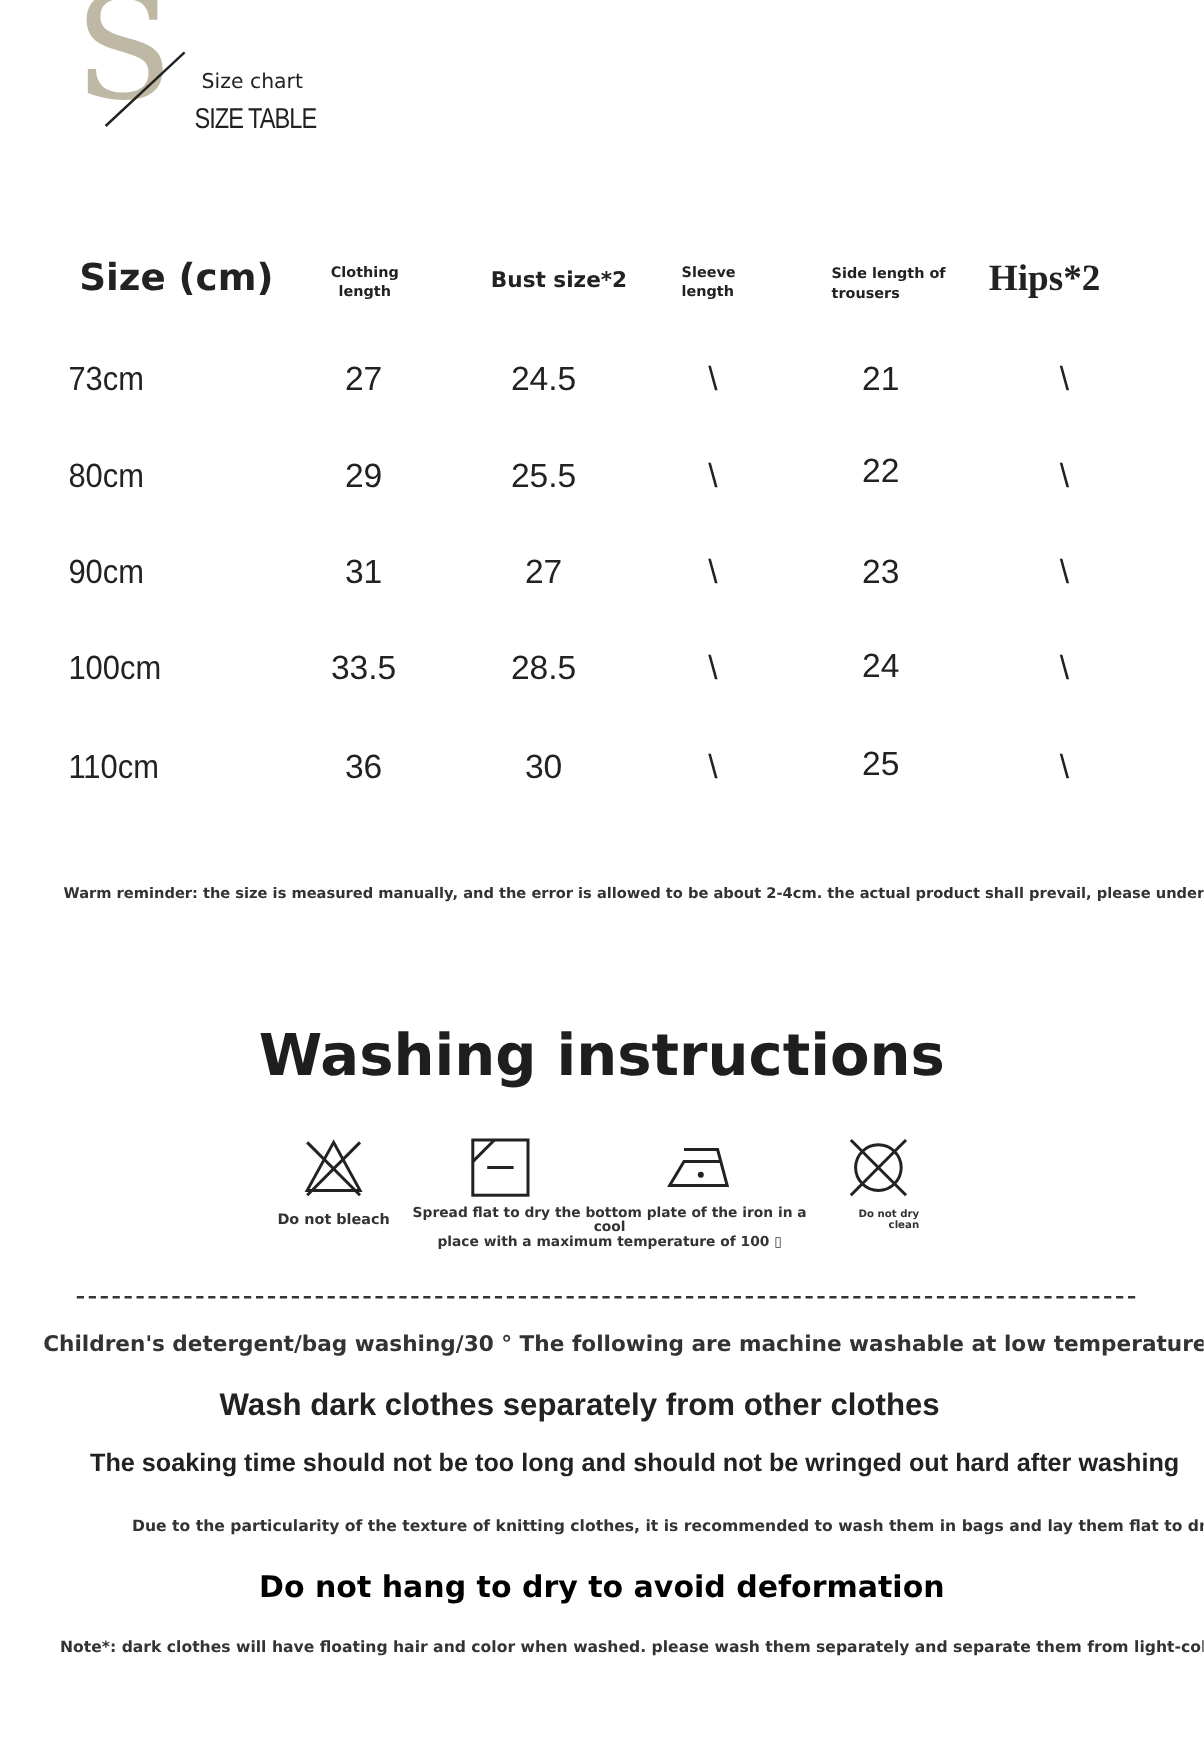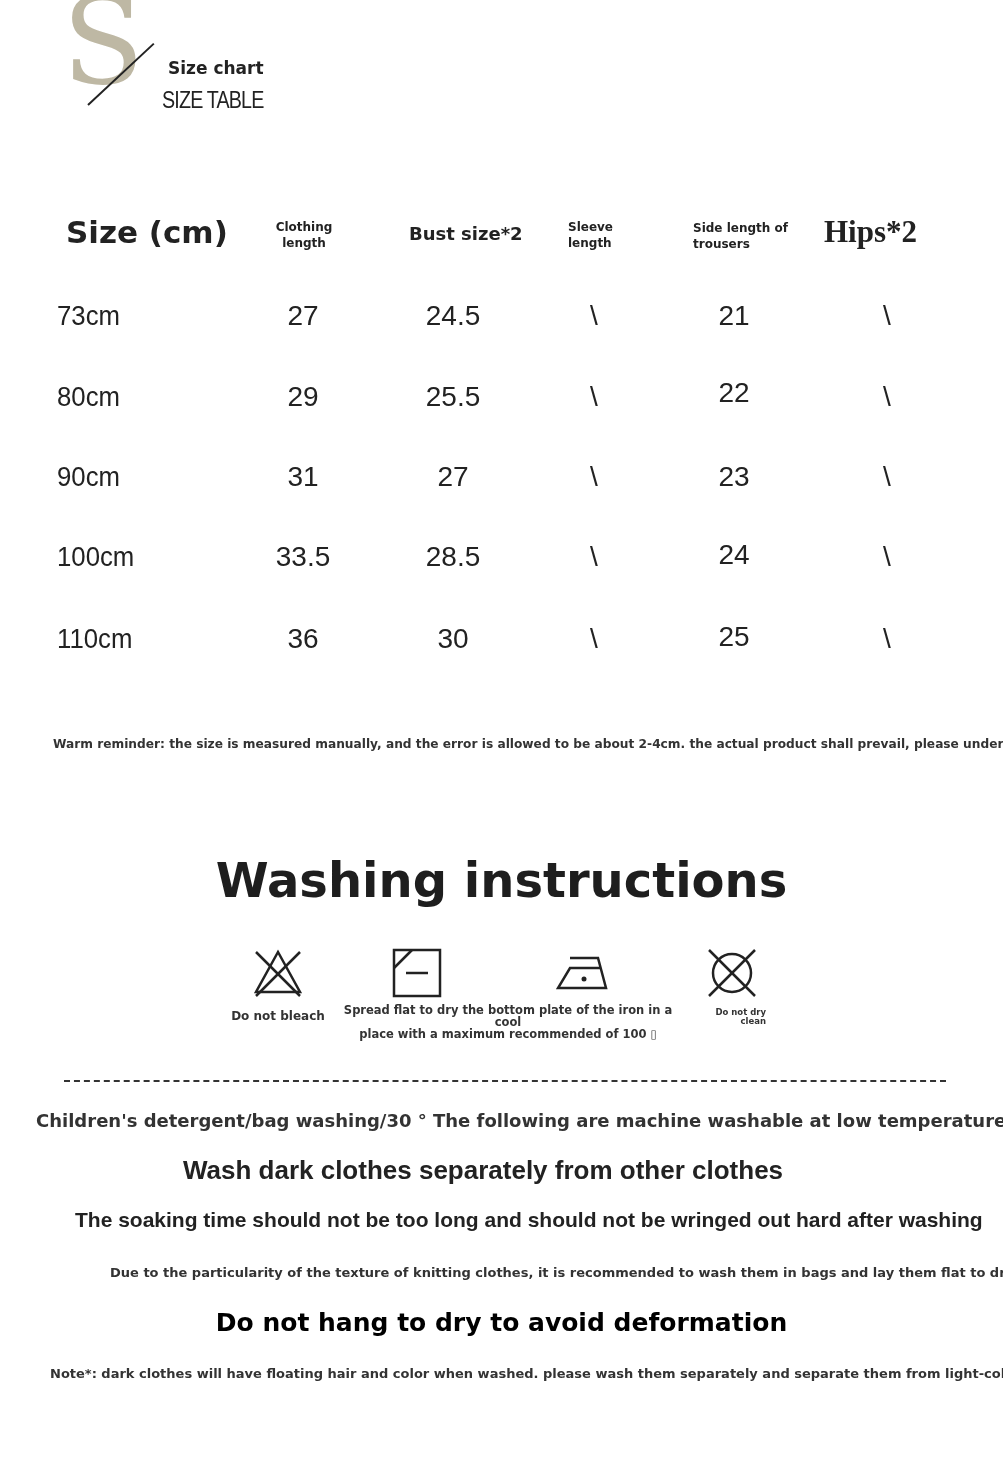--- a/index.html
+++ b/index.html
@@ -1,21 +1,21 @@
 <!DOCTYPE html>
 <html><head>
   <meta charset="utf-8">
   <style>
     html, body { margin:0; padding:0; background:#ffffff; }
     body { width:1003px; height:1462px; position:relative; overflow:hidden; color:#222222; font-family:"DejaVu Sans", sans-serif; }
     .abs { position:absolute; }
     
     .logo-s { left:62px; top:-18px; font-family:"DejaVu Serif", serif; font-size:120px; color:#beb8a4; line-height:1; }
     .logo-line { left:88px; top:44px; width:90px; height:2px; background:#222; transform:rotate(-43deg); transform-origin:left center; top:104px; }
-    .logo-sub1 { left:168px; top:58px; font-size:17px; font-weight:bold; }
+    .logo-sub1 { left:168px; top:58px; font-size:17px; font-weight:normal; }
     .logo-sub2 { left:162px; top:86px; font-family:"Liberation Sans", sans-serif; font-size:24px; letter-spacing:-1px; transform:scaleX(0.82); transform-origin:left; }
     
     .th-big { font-size:31px; font-weight:bold; }
     .th-small { font-size:12px; font-weight:bold; line-height:16px; }
     .th-mid { font-size:18px; font-weight:bold; }
     .cell { font-family:"Liberation Sans", sans-serif; font-size:28px; color:#222; transform:scaleX(0.92); transform-origin:left; }
     .center { text-align:center; transform:none; }
     .note-small { font-size:12.5px; font-weight:bold; color:#333; white-space:nowrap; }
     .title { left:0; width:1003px; top:852px; text-align:center; font-size:48px; font-weight:bold; color:#1e1e1e; }
     .icon-cap { font-size:12px; font-weight:bold; color:#333; text-align:center; line-height:12px; }
@@ -103,21 +103,21 @@
 </svg>
 <div class="abs icon-cap" style="left:228px;top:1010px;width:100px;">Do not bleach</div>
 
 <svg class="abs" style="left:392px;top:948px;" width="50" height="50" viewBox="0 0 50 50">
   <rect x="2" y="2" width="46" height="46" fill="none" stroke="#222" stroke-width="2.5"></rect>
   <line x1="2" y1="20" x2="20" y2="2" stroke="#222" stroke-width="2.5"></line>
   <line x1="14" y1="25" x2="36" y2="25" stroke="#222" stroke-width="2.5"></line>
 </svg>
 <div class="abs icon-cap" style="left:340px;top:1004px;width:336px;font-size:11.5px;">
   <div>Spread flat to dry the bottom plate of the iron in a cool</div>
-  <div>place with a maximum recommended of 100 ▯</div>
+  <div>place with a maximum temperature of 100 ▯</div>
 </div>
 
 <svg class="abs" style="left:556px;top:954px;" width="54" height="38" viewBox="0 0 54 38">
   <path d="M14 4 H42 L50 34 H2 L14 14 H44" fill="none" stroke="#222" stroke-width="2.5"></path>
   <circle cx="28" cy="25" r="2.5" fill="#222"></circle>
 </svg>
 
 <svg class="abs" style="left:706px;top:947px;" width="52" height="52" viewBox="0 0 52 52">
   <circle cx="26" cy="26" r="19" fill="none" stroke="#222" stroke-width="2.5"></circle>
   <line x1="3" y1="3" x2="49" y2="49" stroke="#222" stroke-width="2.5"></line>

